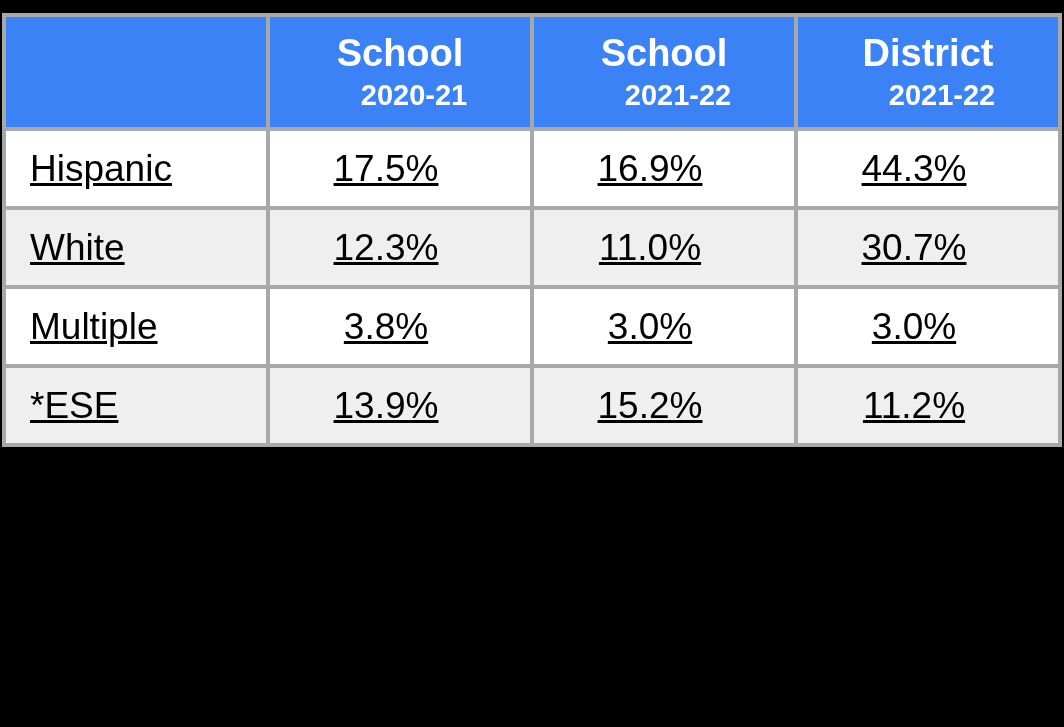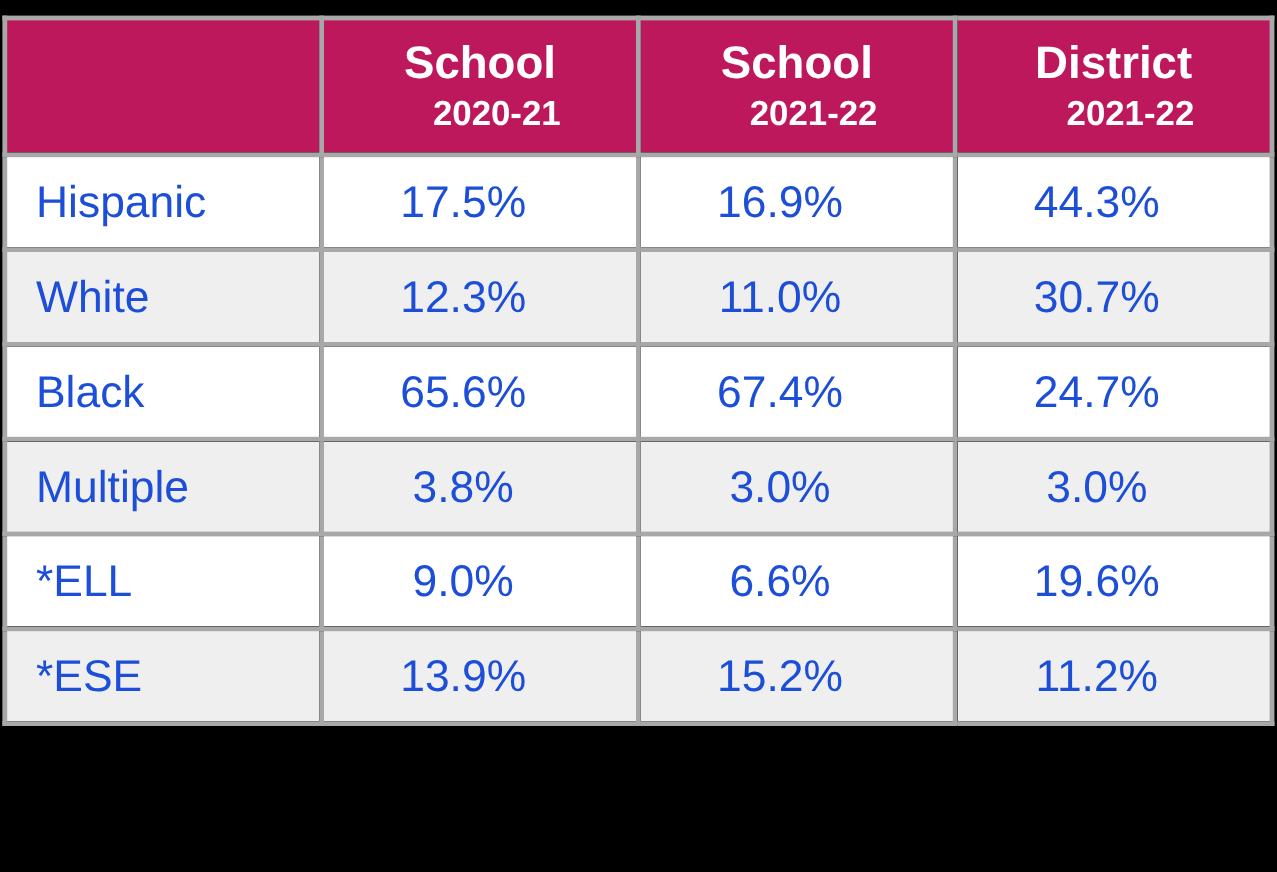--- a/index.html
+++ b/index.html
@@ -22,21 +22,21 @@
     font-family: "Liberation Sans", sans-serif;
   }
   table.demo-table col { width: 25%; }
   table.demo-table th,
   table.demo-table td {
     border: 4px solid #a8a8a8;
     box-sizing: border-box;
     overflow: hidden;
   }
   thead th {
-    background: #be185d;
+    background: #3b82f6;
     color: #ffffff;
     height: 114px;
     vertical-align: middle;
     text-align: center;
     padding: 0;
   }
   .hdr-line1 {
     display: block;
     font-size: 38px;
     font-weight: 700;
@@ -45,25 +45,26 @@
   .hdr-line2 {
     display: block;
     font-size: 29px;
     font-weight: 700;
     line-height: 1.2;
     margin-top: 2px;
     margin-left: 28px;
   }
   tbody td {
     font-size: 37px;
-    color: #1d4ed8;
+    color: #000000;
     height: 79px;
     background: #ffffff;
     vertical-align: middle;
     padding: 0;
+    text-decoration: underline;
   }
   tbody tr:nth-child(even) td { background: #efefef; }
   td.label-cell {
     text-align: left;
     padding-left: 24px;
   }
   td.value-cell {
     text-align: center;
     padding-right: 28px;
   }
@@ -105,36 +106,24 @@
         <td class="value-cell">16.9%</td>
         <td class="value-cell">44.3%</td>
       </tr>
       <tr>
         <td class="label-cell">White</td>
         <td class="value-cell">12.3%</td>
         <td class="value-cell">11.0%</td>
         <td class="value-cell">30.7%</td>
       </tr>
       <tr>
-        <td class="label-cell">Black</td>
-        <td class="value-cell">65.6%</td>
-        <td class="value-cell">67.4%</td>
-        <td class="value-cell">24.7%</td>
-      </tr>
-      <tr>
         <td class="label-cell">Multiple</td>
         <td class="value-cell">3.8%</td>
         <td class="value-cell">3.0%</td>
         <td class="value-cell">3.0%</td>
-      </tr>
-      <tr>
-        <td class="label-cell">*ELL</td>
-        <td class="value-cell">9.0%</td>
-        <td class="value-cell">6.6%</td>
-        <td class="value-cell">19.6%</td>
       </tr>
       <tr>
         <td class="label-cell">*ESE</td>
         <td class="value-cell">13.9%</td>
         <td class="value-cell">15.2%</td>
         <td class="value-cell">11.2%</td>
       </tr>
     </tbody>
   </table>
 </div>

